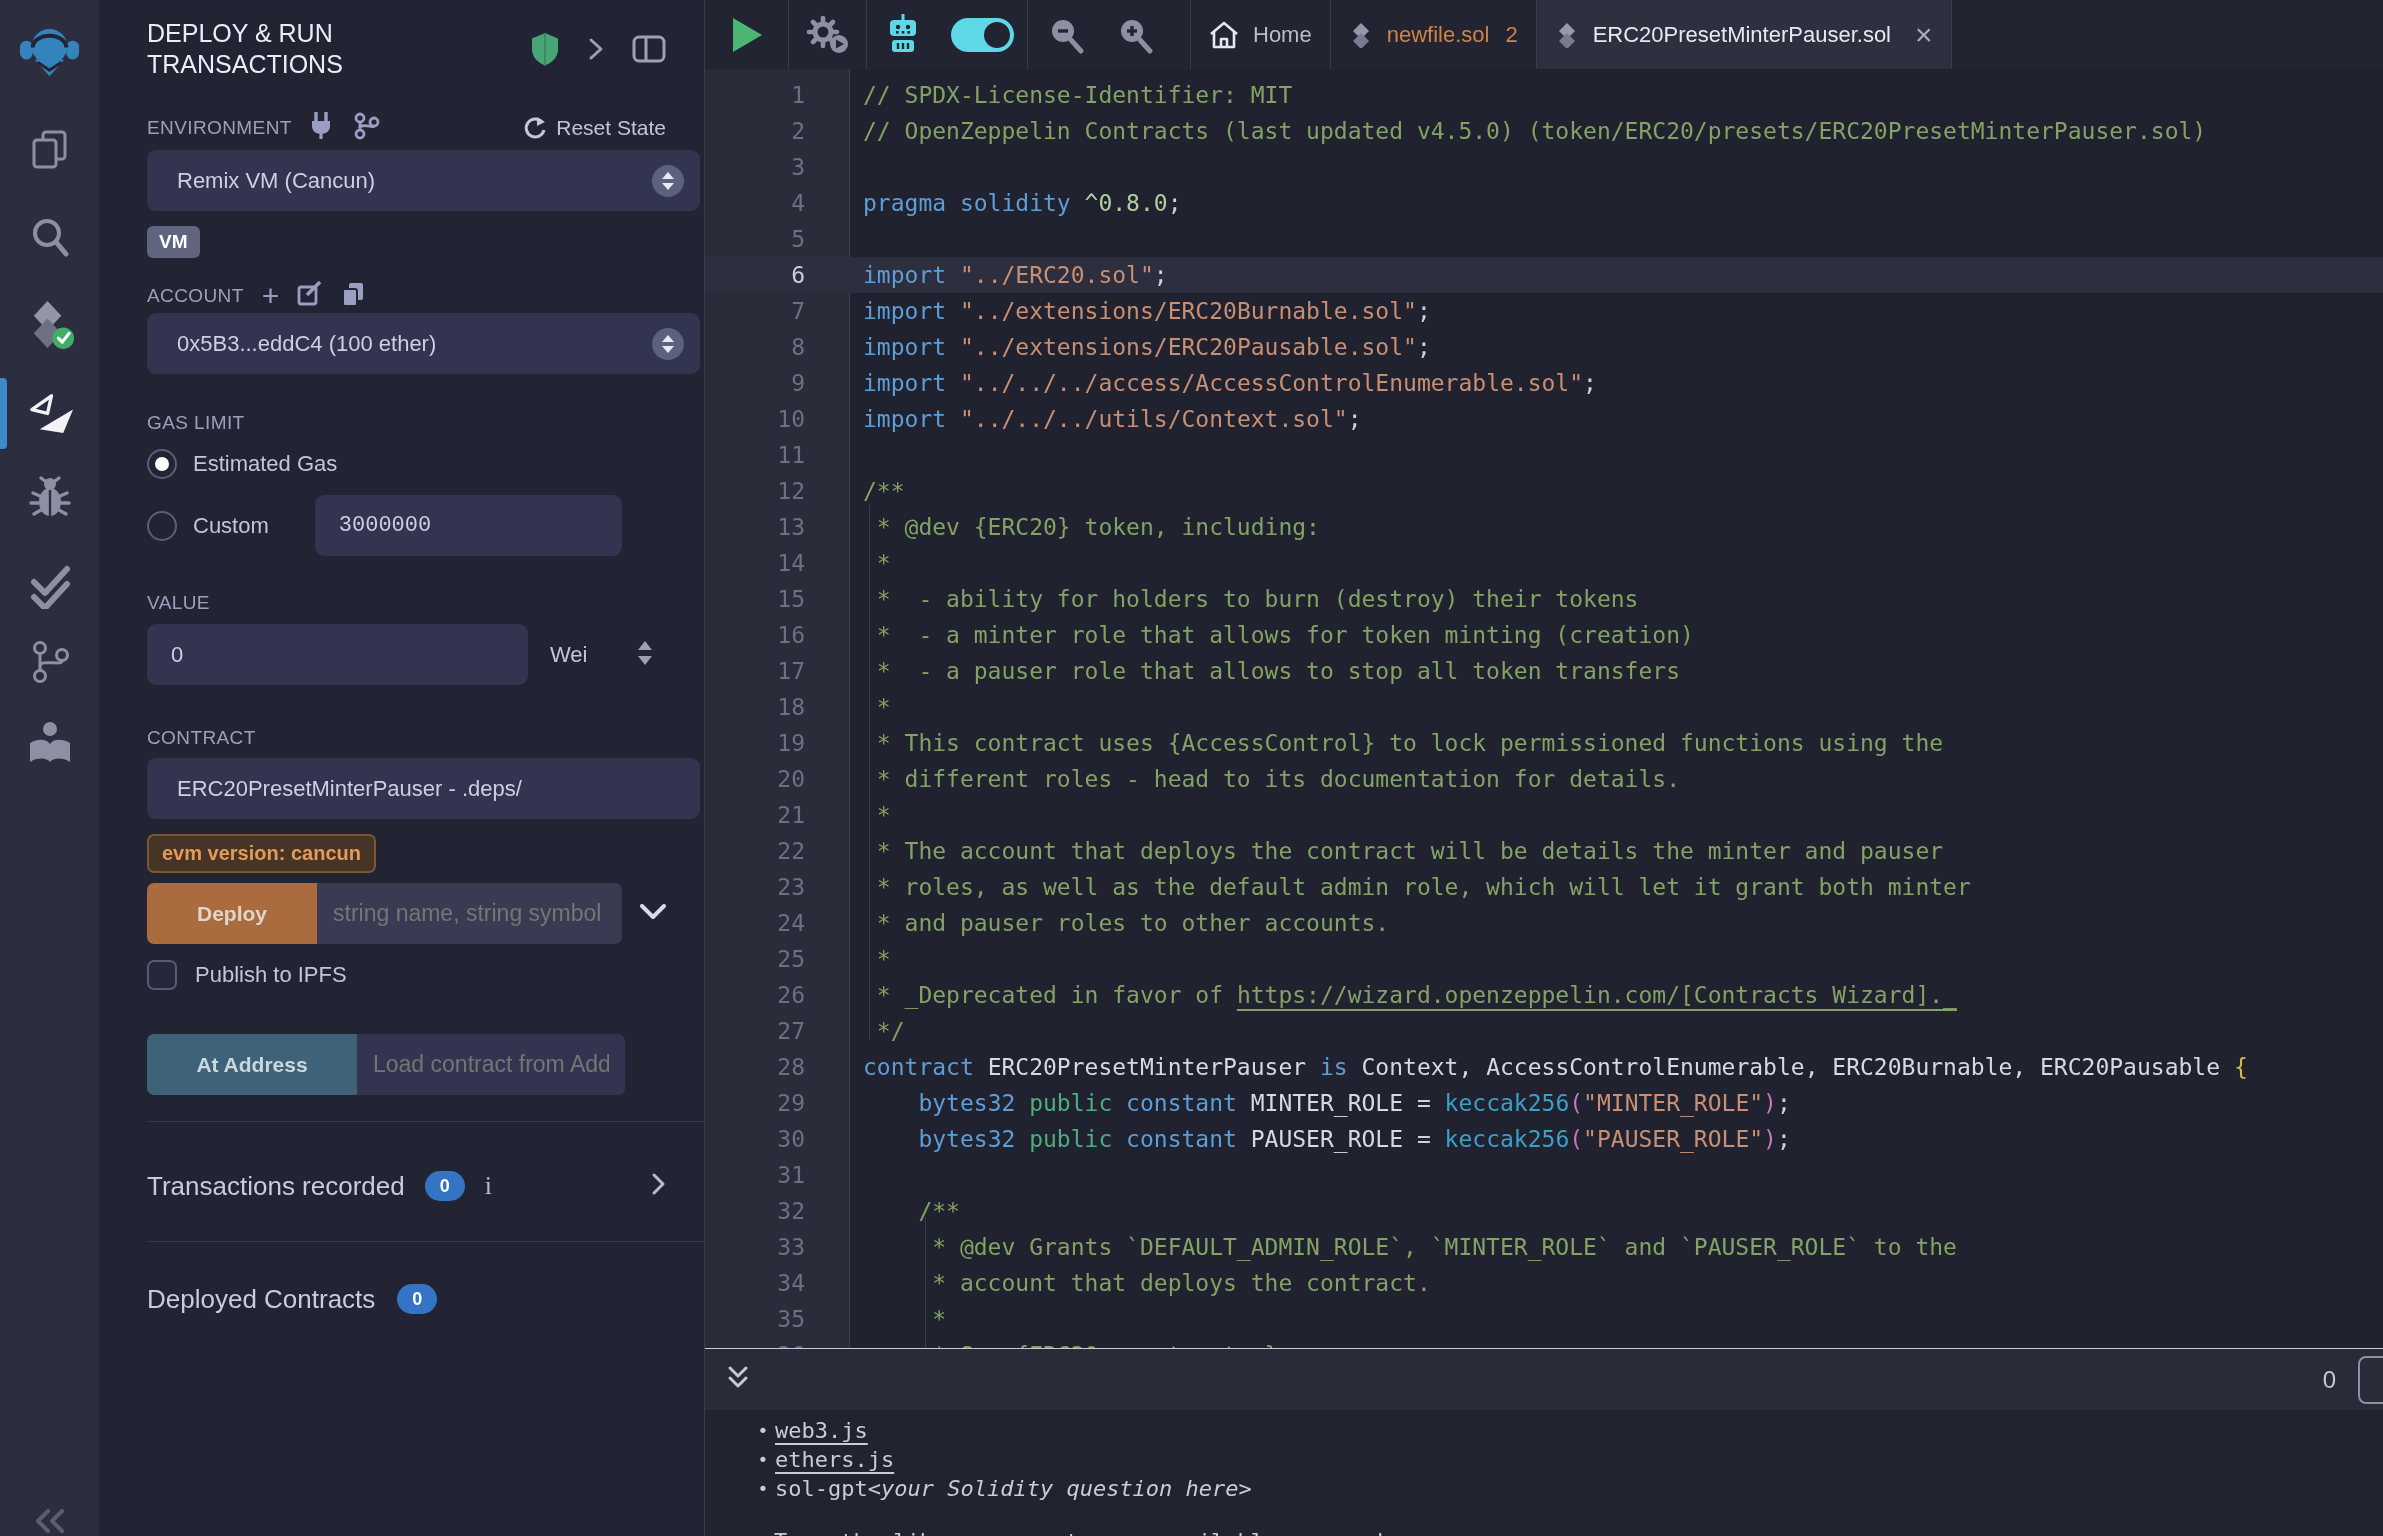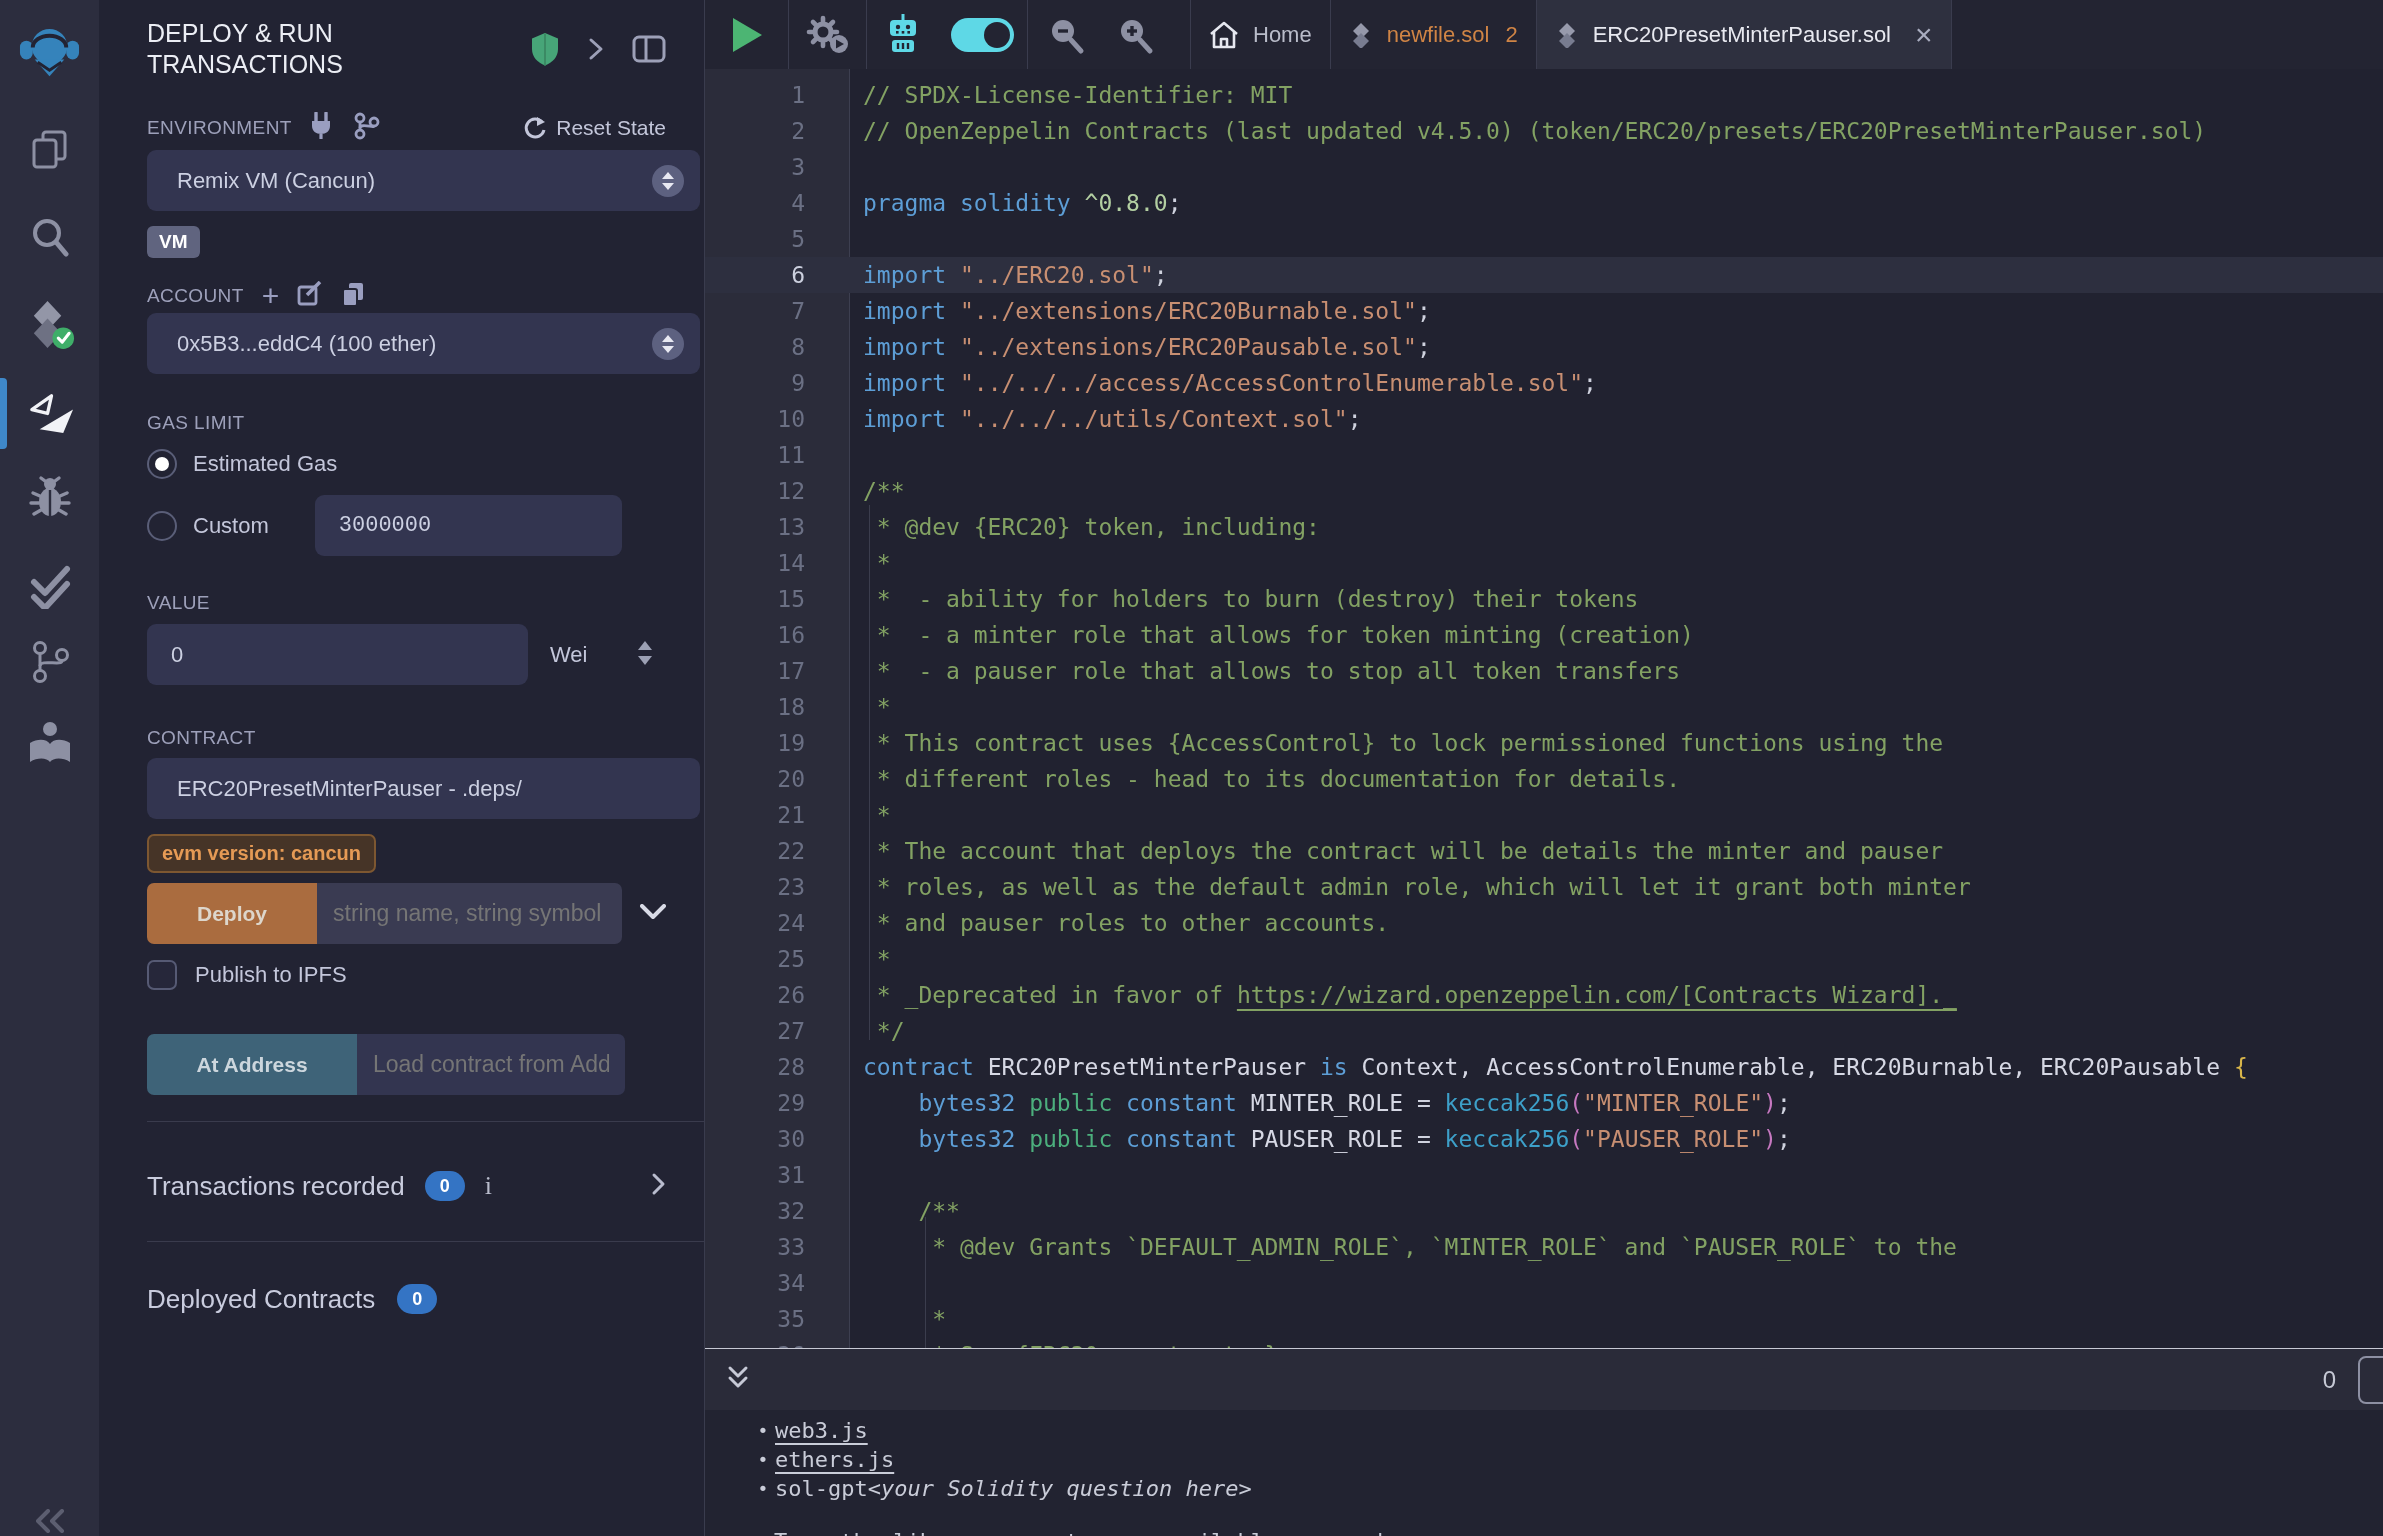--- a/index.html
+++ b/index.html
@@ -444,21 +444,21 @@
         <div class="cl"><span class="ln">24</span><span class="lc"><span class="tok-c"> * and pauser roles to other accounts.</span></span></div>
         <div class="cl"><span class="ln">25</span><span class="lc"><span class="tok-c"> *</span></span></div>
         <div class="cl"><span class="ln">26</span><span class="lc"><span class="tok-c"> * _Deprecated in favor of </span><span class="tok-u">https://wizard.openzeppelin.com/[Contracts Wizard]._</span></span></div>
         <div class="cl"><span class="ln">27</span><span class="lc"><span class="tok-c"> */</span></span></div>
         <div class="cl"><span class="ln">28</span><span class="lc"><span class="tok-k">contract </span><span class="tok-d">ERC20PresetMinterPauser </span><span class="tok-k">is </span><span class="tok-d">Context, AccessControlEnumerable, ERC20Burnable, ERC20Pausable </span><span class="tok-b">{</span></span></div>
         <div class="cl"><span class="ln">29</span><span class="lc"><span class="tok-w">    </span><span class="tok-k">bytes32 </span><span class="tok-g">public </span><span class="tok-k">constant </span><span class="tok-d">MINTER_ROLE </span><span class="tok-w">= </span><span class="tok-f">keccak256</span><span class="tok-p">(</span><span class="tok-s">"MINTER_ROLE"</span><span class="tok-p">)</span><span class="tok-w">;</span></span></div>
         <div class="cl"><span class="ln">30</span><span class="lc"><span class="tok-w">    </span><span class="tok-k">bytes32 </span><span class="tok-g">public </span><span class="tok-k">constant </span><span class="tok-d">PAUSER_ROLE </span><span class="tok-w">= </span><span class="tok-f">keccak256</span><span class="tok-p">(</span><span class="tok-s">"PAUSER_ROLE"</span><span class="tok-p">)</span><span class="tok-w">;</span></span></div>
         <div class="cl"><span class="ln">31</span><span class="lc"></span></div>
         <div class="cl"><span class="ln">32</span><span class="lc"><span class="tok-c">    /**</span></span></div>
         <div class="cl"><span class="ln">33</span><span class="lc"><span class="tok-c">     * @dev Grants `DEFAULT_ADMIN_ROLE`, `MINTER_ROLE` and `PAUSER_ROLE` to the</span></span></div>
-        <div class="cl"><span class="ln">34</span></div>
+        <div class="cl"><span class="ln">34</span><span class="lc"><span class="tok-c">     * account that deploys the contract.</span></span></div>
         <div class="cl"><span class="ln">35</span><span class="lc"><span class="tok-c">     *</span></span></div>
         <div class="cl"><span class="ln">36</span><span class="lc"><span class="tok-c">     * See {ERC20-constructor}.</span></span></div>
       </div>
     <div class="iguide" style="left:164px;top:436px;height:535px;"></div>
     <div class="iguide" style="left:220px;top:1148px;height:131px;"></div>
   </div>
 
   <div class="terminal">
     <div class="term-bar">
       <span style="margin-left:22px;">

